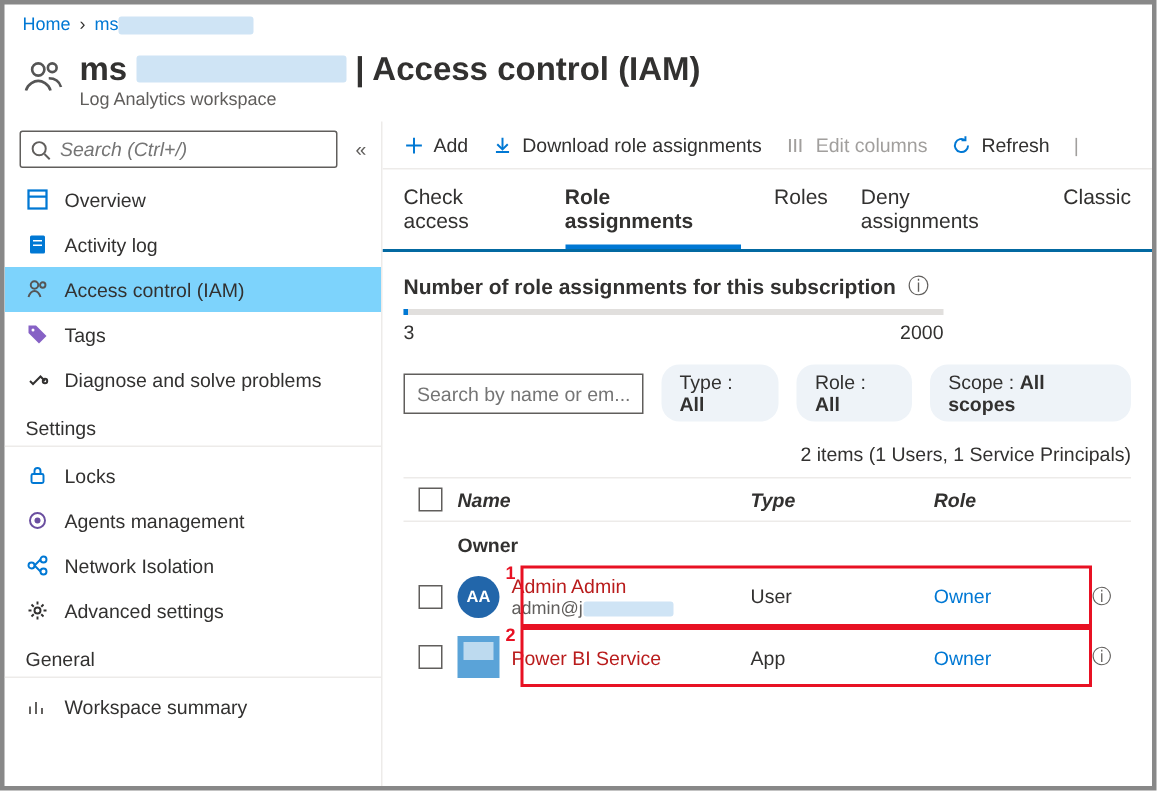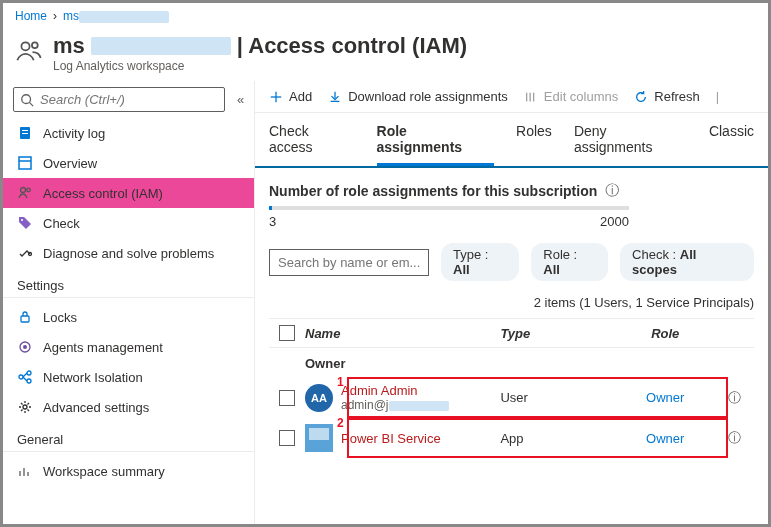--- a/index.html
+++ b/index.html
@@ -11,21 +11,21 @@
 .header .big-icon { width: 28px; height: 28px; color: #555; flex-shrink: 0; margin-top: 4px; }
 .header h1 { font-size: 22px; font-weight: 600; display: flex; align-items: center; gap: 6px; }
 .header .sub { font-size: 12px; color: #605e5c; margin-top: 0; }
 .layout { display: flex; height: calc(100% - 70px); }
 .sidebar { width: 252px; border-right: 1px solid #edebe9; overflow-y: auto; padding-bottom: 10px; }
 .search-row { display: flex; align-items: center; padding: 6px 10px; gap: 8px; }
 .search-box { flex: 1; display: flex; align-items: center; border: 1px solid #605e5c; border-radius: 2px; padding: 4px 6px; gap: 6px; }
 .search-box input { border: none; outline: none; flex: 1; font-size: 13px; font-style: italic; color: #333; }
 .collapse-btn { color: #605e5c; padding: 4px; cursor: pointer; }
 .sb-item { display: flex; align-items: center; gap: 10px; padding: 7px 14px; cursor: pointer; font-size: 13px; }
-.sb-item.active { background: #ec4899; }
+.sb-item.active { background: #7dd3fc; }
 .sb-item .ic { width: 16px; height: 16px; display: flex; align-items: center; justify-content: center; flex-shrink: 0; }
 .sb-section { padding: 10px 14px 4px; font-size: 13px; color: #323130; border-bottom: 1px solid #edebe9; margin-bottom: 4px; }
 .main { flex: 1; overflow: hidden; display: flex; flex-direction: column; }
 .toolbar { display: flex; gap: 16px; padding: 8px 14px; border-bottom: 1px solid #edebe9; font-size: 13px; }
 .toolbar .tbtn { display: flex; align-items: center; gap: 6px; cursor: pointer; color: #323130; }
 .toolbar .tbtn.disabled { color: #a19f9d; cursor: default; }
 .toolbar .ic { color: #0078d4; }
 .toolbar .disabled .ic { color: #a19f9d; }
 .tabs { display: flex; gap: 22px; padding: 10px 14px 0; border-bottom: 2px solid #0369a1; font-size: 14px; }
 .tab { padding-bottom: 8px; cursor: pointer; color: #323130; border-bottom: 3px solid transparent; }
@@ -38,21 +38,21 @@
 .quota-nums { display: flex; justify-content: space-between; font-size: 13px; margin-bottom: 14px; max-width: 360px; }
 .filter-row { display: flex; align-items: center; gap: 12px; margin-bottom: 14px; }
 .filter-input { border: 1px solid #605e5c; padding: 5px 8px; font-size: 13px; width: 160px; }
 .pill { background: #eef3f8; border-radius: 12px; padding: 4px 12px; font-size: 13px; color: #323130; cursor: pointer; }
 .pill b { font-weight: 600; }
 .items-count { font-size: 13px; margin-bottom: 8px; text-align: right; }
 .thead { display: flex; align-items: center; border-top: 1px solid #edebe9; border-bottom: 1px solid #edebe9; padding: 6px 0; font-weight: 600; font-size: 13px; font-style: italic; }
 .col-check { width: 36px; display: flex; justify-content: center; }
 .col-name { flex: 1.6; }
 .col-type { flex: 1; }
-.col-role { flex: 0.7; text-align: center; padding-right: 20px; }
+.col-role { flex: 0.7; text-align: left; padding-right: 20px; }
 .col-info { width: 26px; }
 .group-hdr { font-weight: 600; padding: 8px 0 6px 36px; font-size: 13px; }
 .row { display: flex; align-items: center; padding: 6px 0; font-size: 13px; }
 .avatar { width: 28px; height: 28px; border-radius: 50%; background: #2266aa; color: #fff; display: flex; align-items: center; justify-content: center; font-size: 11px; font-weight: 600; margin-right: 8px; flex-shrink: 0; }
 .app-tile { width: 28px; height: 28px; background: #5aa3d8; margin-right: 8px; flex-shrink: 0; position: relative; }
 .app-tile::after { content: ""; position: absolute; top: 4px; left: 4px; width: 20px; height: 12px; background: #fff; opacity: 0.6; }
 .name-cell { display: flex; align-items: center; }
 .name-block a { color: #b91c1c; text-decoration: none; font-size: 13px; }
 .name-block .sub { font-size: 12px; color: #605e5c; }
 .role-link { color: #0078d4; text-decoration: none; }
@@ -103,55 +103,55 @@
               <line x1="11" y1="11" x2="15" y2="15"></line>
             </svg>
         </span>
         <input placeholder="Search (Ctrl+/)" style="">
       </div>
       <span class="collapse-btn">«</span>
     </div>
 
     <div class="sb-item">
       <span class="ic">
+          <svg width="16" height="16" viewBox="0 0 16 16" fill="none" stroke="#0078d4" stroke-width="1.5">
+            <rect x="2" y="2" width="12" height="12"></rect>
+            <line x1="2" y1="6" x2="14" y2="6"></line>
+          </svg>
+        </span>
+      <span>Overview</span>
+    </div>
+    <div class="sb-item">
+      <span class="ic">
           <svg width="16" height="16" viewBox="0 0 16 16" fill="#0078d4">
             <rect x="3" y="2" width="10" height="12" rx="1"></rect>
             <rect x="5" y="5" width="6" height="1" fill="#fff"></rect>
             <rect x="5" y="8" width="6" height="1" fill="#fff"></rect>
           </svg>
         </span>
       <span>Activity log</span>
     </div>
-    <div class="sb-item">
-      <span class="ic">
-          <svg width="16" height="16" viewBox="0 0 16 16" fill="none" stroke="#0078d4" stroke-width="1.5">
-            <rect x="2" y="2" width="12" height="12"></rect>
-            <line x1="2" y1="6" x2="14" y2="6"></line>
-          </svg>
-        </span>
-      <span>Overview</span>
-    </div>
     <div class="sb-item active">
       <span class="ic">
           <svg width="16" height="16" viewBox="0 0 16 16" fill="none" stroke="#555" stroke-width="1.3">
             <circle cx="6" cy="5" r="2.5"></circle>
             <path d="M2 13c1-3 3-4 4-4s3 1 4 4"></path>
             <circle cx="11.5" cy="5" r="1.8"></circle>
           </svg>
         </span>
       <span>Access control (IAM)</span>
     </div>
     <div class="sb-item">
       <span class="ic">
           <svg width="16" height="16" viewBox="0 0 16 16" fill="#8661c5">
             <path d="M2 2h5l7 7-5 5-7-7z"></path>
             <circle cx="5" cy="5" r="1" fill="#fff"></circle>
           </svg>
         </span>
-      <span>Check</span>
+      <span>Tags</span>
     </div>
     <div class="sb-item">
       <span class="ic">
           <svg width="16" height="16" viewBox="0 0 16 16" fill="none" stroke="#323130" stroke-width="1.3">
             <path d="M3 9l2 2 5-5 3 3"></path>
             <circle cx="13" cy="9" r="1.5"></circle>
           </svg>
         </span>
       <span>Diagnose and solve problems</span>
     </div>
@@ -273,21 +273,21 @@
         </div>
       <div class="quota-nums">
         <span>3</span>
         <span>2000</span>
       </div>
 
       <div class="filter-row">
         <input class="filter-input" placeholder="Search by name or em..." style="">
         <div class="pill"><span>Type : </span><b>All</b></div>
         <div class="pill"><span>Role : </span><b>All</b></div>
-        <div class="pill"><span>Check : </span><b>All scopes</b></div>
+        <div class="pill"><span>Scope : </span><b>All scopes</b></div>
       </div>
 
       <div class="items-count">2 items (1 Users, 1 Service Principals)</div>
 
       <div class="thead">
         <div class="col-check">
             <div class="chk"></div>
           </div>
         <div class="col-name">Name</div>
         <div class="col-type">Type</div>

